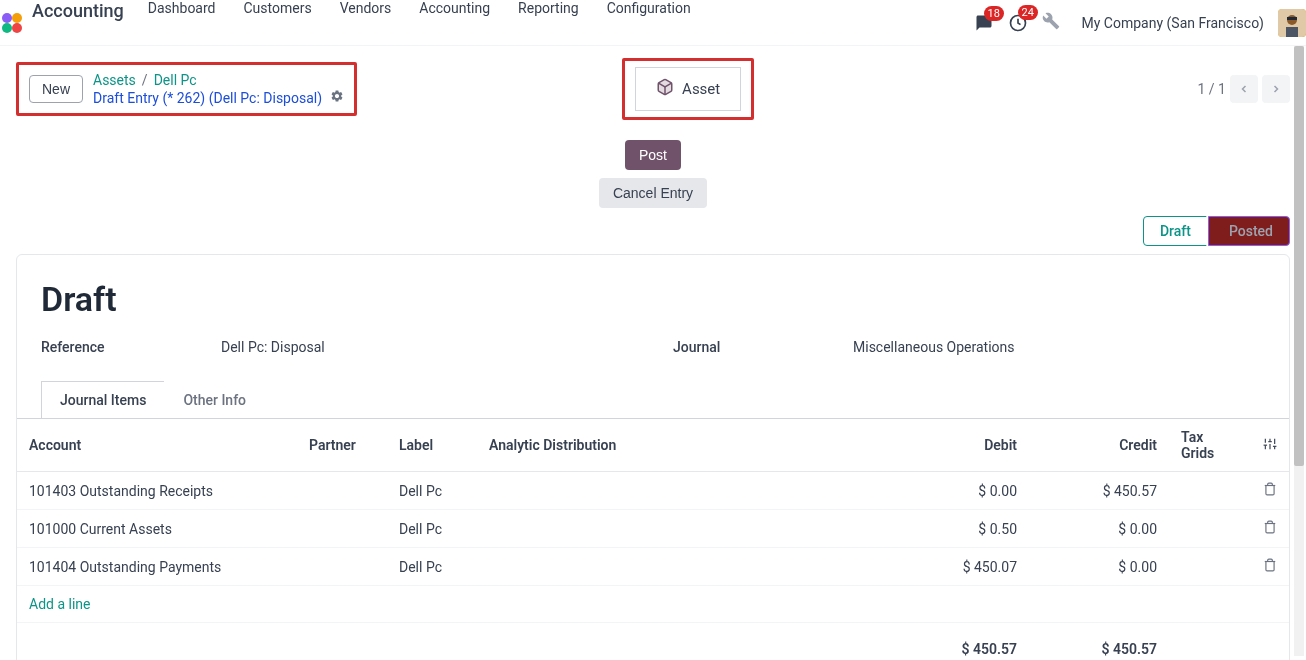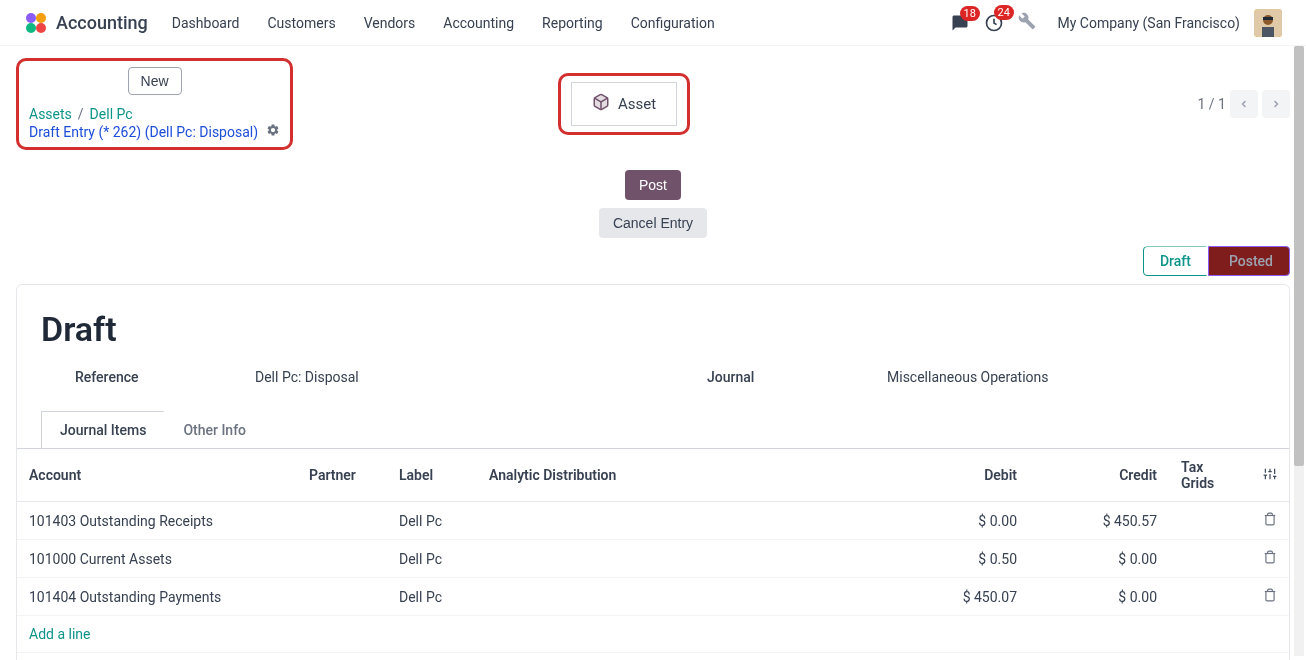--- a/index.html
+++ b/index.html
@@ -1,32 +1,32 @@
 <!DOCTYPE html>
 <html><head>
 <meta charset="utf-8">
 <style>
   * { box-sizing: border-box; margin: 0; padding: 0; }
   body { font-family: -apple-system, BlinkMacSystemFont, "Segoe UI", Roboto, sans-serif; font-size: 14px; color: #374151; background: #fff; }
   
-  .top-nav { display: flex; align-items: center; height: 46px; padding: 0 24px; border-bottom: 1px solid #f3f4f6; }
+  .top-nav { display: flex; height: 46px; padding: 0 0; border-bottom: 1px solid #f3f4f6; }
   .logo { display: flex; align-items: center; margin-right: 8px; }
   .logo svg { width: 24px; height: 24px; }
   .app-name { font-size: 18px; font-weight: 500; color: #374151; margin-right: 24px; }
   .nav-items { display: flex; gap: 28px; }
   .nav-item { color: #374151; cursor: pointer; }
   .nav-right { margin-left: auto; display: flex; align-items: center; gap: 14px; }
   .notif { position: relative; display: flex; align-items: center; }
   .notif-badge { position: absolute; top: -8px; left: 10px; background: #dc2626; color: #fff; font-size: 11px; padding: 0 4px; border-radius: 8px; min-width: 16px; text-align: center; line-height: 15px; }
   .tool-icon { color: #9ca3af; }
   .company-name { color: #374151; margin-left: 8px; }
   .avatar { width: 28px; height: 28px; border-radius: 4px; background: linear-gradient(135deg, #fbbf24 0%, #d97706 100%); display: flex; align-items: center; justify-content: center; overflow: hidden; }
   
   .control-bar { display: flex; align-items: center; padding: 12px 16px; gap: 10px; }
-  .highlight-red { border: 3px solid #d32f2f; border-radius: 10px; padding: 6px 10px; display: flex; align-items: center; gap: 10px; flex-direction: column; }
+  .highlight-red { border: 3px solid #d32f2f; border-radius: 2px; padding: 6px 10px; display: flex; align-items: center; gap: 10px; }
   .btn-new { border: 1px solid #9ca3af; background: #fff; color: #374151; padding: 5px 12px; border-radius: 4px; cursor: pointer; font-size: 14px; }
   .breadcrumb-block { display: flex; flex-direction: column; line-height: 1.3; }
   .breadcrumb-top { display: flex; gap: 6px; font-size: 14px; }
   .bc-link { color: #0d9488; cursor: pointer; }
   .bc-sep { color: #6b7280; }
   .breadcrumb-bottom { color: #1d4ed8; display: flex; align-items: center; gap: 8px; }
   .gear { color: #6b7280; }
   
   .asset-btn-wrap { margin-left: 255px; }
   .asset-btn { display: flex; align-items: center; gap: 8px; border: 1px solid #d1d5db; background: #fff; padding: 10px 20px; cursor: pointer; font-size: 15px; color: #374151; }
@@ -40,21 +40,21 @@
   .btn-cancel { background: #e5e7eb; color: #374151; border: none; padding: 7px 14px; border-radius: 4px; cursor: pointer; font-size: 14px; font-weight: 500; }
   .status-pills { margin-left: auto; display: flex; }
   .pill { padding: 6px 16px; font-size: 14px; font-weight: 500; position: relative; }
   .pill-draft { border: 1.5px solid #0d9488; color: #0d9488; border-radius: 4px 0 0 4px; background: #fff; clip-path: polygon(0 0, calc(100% - 10px) 0, 100% 50%, calc(100% - 10px) 100%, 0 100%); padding-right: 24px; }
   .pill-posted { border: 1px solid #8b5cf6; color: #9ca3af; background: #7f1d1d; border-radius: 0 4px 4px 0; padding-left: 20px; margin-left: -8px; }
   
   .form-sheet { margin: 0 16px; border: 1px solid #e5e7eb; border-radius: 6px 6px 0 0; padding: 0; }
   .sheet-inner { padding: 24px 24px 0 24px; }
   .doc-title { font-size: 34px; font-weight: 600; color: #1f2937; margin-bottom: 20px; }
   .field-grid { display: flex; gap: 40px; }
-  .field-col { flex: 1; margin-left: 34px; }
+  .field-col { flex: 1; }
   .field-row { display: flex; margin-bottom: 14px; }
   .field-label { width: 180px; font-weight: 500; color: #374151; }
   .field-val { color: #374151; }
   
   .tabs { display: flex; margin-top: 12px; }
   .tab { padding: 10px 18px; border: 1px solid #d1d5db; border-bottom: none; background: #fff; cursor: pointer; font-weight: 500; color: #374151; margin-right: -1px; }
   .tab.inactive { border-color: transparent; color: #6b7280; }
   
   .table-wrap { border-top: 1px solid #d1d5db; }
   table { width: 100%; border-collapse: collapse; }

